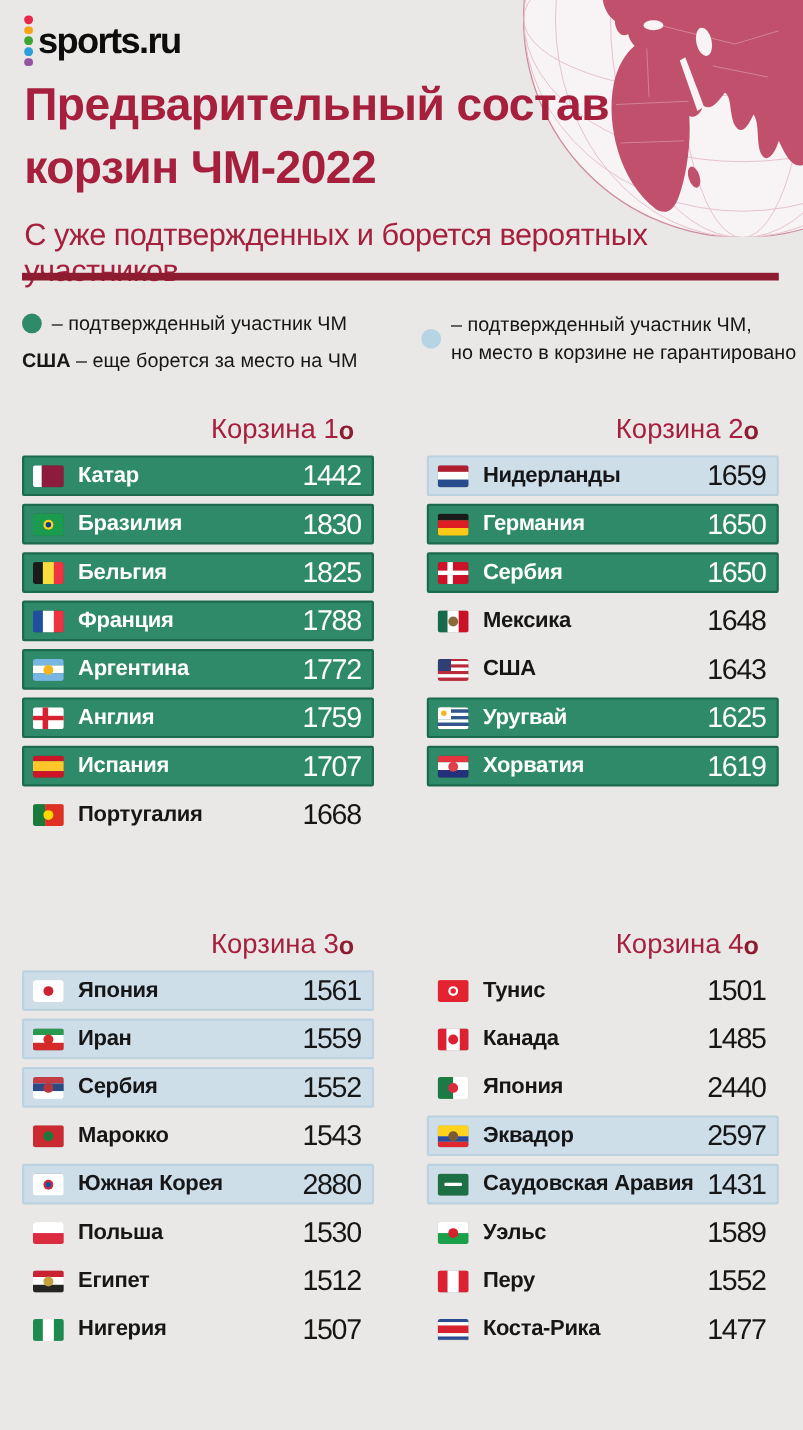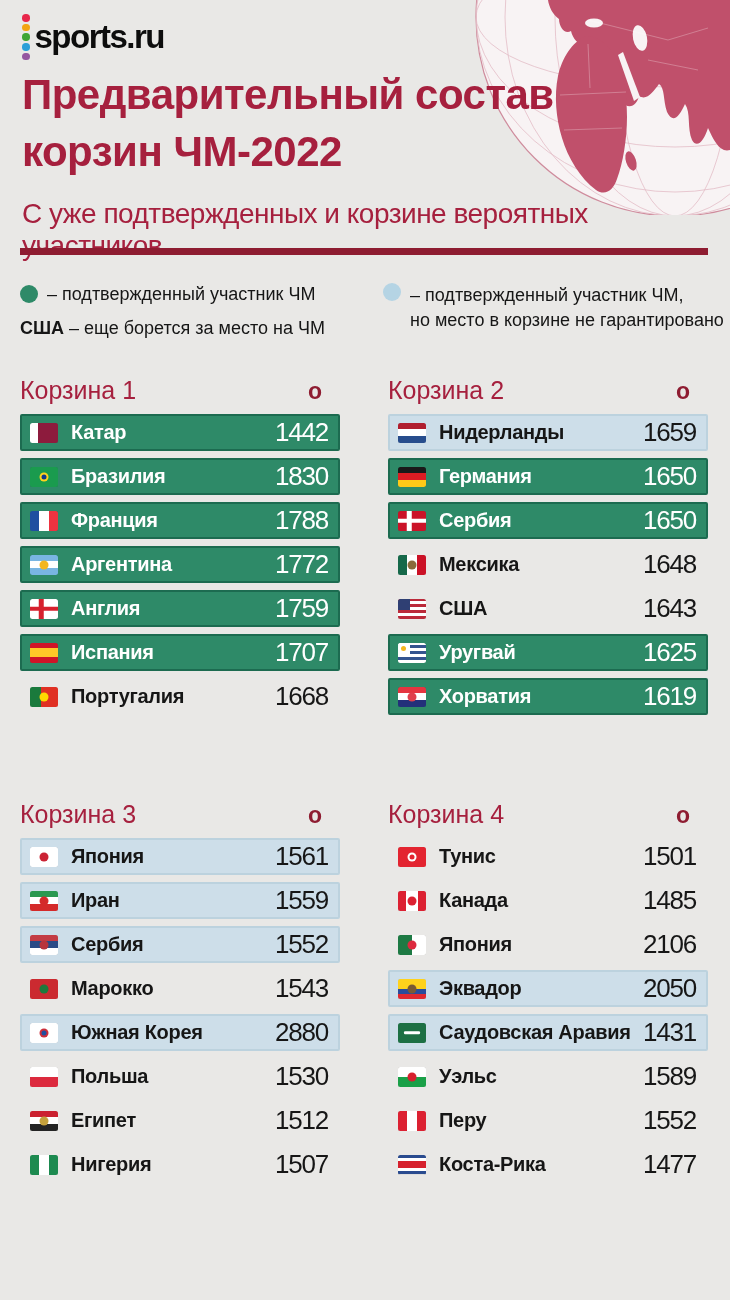--- a/index.html
+++ b/index.html
@@ -11,30 +11,30 @@
   body{background:var(--bg);font-family:"Liberation Sans","DejaVu Sans",sans-serif;color:var(--text);position:relative;overflow:hidden}
   .globe{position:absolute;top:0;right:0;width:262px;height:215px;pointer-events:none}
   .logo{position:absolute;left:22px;top:13px;display:flex;align-items:center}
   .logo-dots{display:flex;flex-direction:column;margin-right:5px}
   .logo-dot{width:7.5px;height:7.5px;border-radius:50%;margin:1.1px 0}
   .logo-text{font-size:33px;font-weight:700;letter-spacing:-1.5px;color:#0d0d0d}
   .title{position:absolute;left:22px;top:66px;font-size:42px;line-height:57px;font-weight:700;color:var(--accent);letter-spacing:-0.5px}
   .subtitle{position:absolute;left:22px;top:198px;font-size:28px;font-weight:400;color:var(--accent);letter-spacing:-0.5px}
   .divider{position:absolute;left:20px;top:248px;width:688px;height:7px;background:var(--divider)}
   .legend-left{position:absolute;left:20px;top:283px;font-size:18px}
-  .legend-right{position:absolute;left:383px;top:283px;font-size:18px;display:flex;align-items:flex-start}
+  .legend-right{position:absolute;left:383px;top:283px;font-size:18px;display:flex;align-items:center}
   .legend-line{display:flex;align-items:center;height:22px}
   .legend-line2{margin-top:12px;height:22px;display:flex;align-items:center}
   .legend-dot{width:18px;height:18px;border-radius:50%;margin-right:9px;flex:0 0 auto}
   .dot-green{background:var(--green)}
   .dot-blue{background:var(--legend-blue)}
   .legend-right .legend-text div{line-height:25px}
   .legend-bold{font-weight:700;margin-right:5px}
   #baskets{position:absolute;left:20px;top:376px;width:688px;display:grid;grid-template-columns:320px 320px;column-gap:48px;row-gap:78px}
-  .basket-header{height:38px;display:flex;justify-content:space-between;align-items:flex-start;padding-right:18px}
+  .basket-header{height:38px;display:flex;justify-content:flex-end;align-items:flex-start;padding-right:18px}
   .basket-title{font-size:25px;color:var(--accent);line-height:28px}
   .points-label{font-size:23px;font-weight:700;color:var(--divider);line-height:30px}
   .team-row{height:37px;margin-bottom:7px;display:flex;align-items:center;padding:0 10px 0 8px;border:2px solid transparent;border-radius:2px}
   .row-confirmed{background:var(--green);border-color:var(--green-border);color:#fff}
   .row-not_guaranteed{background:var(--blue);border-color:var(--blue-border)}
   .team-name{font-size:20px;font-weight:700;margin-left:13px;white-space:nowrap;letter-spacing:-0.3px}
   .team-points{margin-left:auto;font-size:26px;font-weight:400;letter-spacing:-1.2px}
   .flag{position:relative;width:28px;height:20px;border-radius:2.5px;overflow:hidden;display:flex;flex:0 0 auto;box-shadow:inset 0 0 1px rgba(0,0,0,.4)}
   .flag i{display:block;flex:1}
   .fo{position:absolute;display:block}
@@ -91,21 +91,21 @@
       <span class="logo-dot" style="background: rgb(148, 85, 160);"></span>
     </span>
   <span class="logo-text">sports.ru</span>
 </header>
 
 <h1 class="title">
   <div>Предварительный состав</div>
   <div>корзин ЧМ-2022</div>
 </h1>
 
-<div class="subtitle">С уже подтвержденных и корзине вероятных участников</div>
+<div class="subtitle">С уже подтвержденных и борется вероятных участников</div>
 <div class="divider"></div>
 
 <div class="legend-left">
   <div class="legend-line">
     <span class="legend-dot dot-green"></span>
     <span>– подтвержденный участник ЧМ</span>
   </div>
   <div class="legend-line2">
     <span class="legend-bold">США</span>
     <span>– еще борется за место на ЧМ</span>
@@ -138,20 +138,29 @@
         <div class="flag" style="flex-direction: column;">
           <i style="background: rgb(26, 155, 78); flex-grow: 1;"></i>
           <b class="fo fdot" style="background: rgb(255, 210, 28);"></b>
           <b class="fo fdot2" style="background: rgb(17, 58, 140);"></b>
         </div>
         <span class="team-name">Бразилия</span>
         <span class="team-points">1830</span>
       </div>
       <div class="team-row row-confirmed">
         <div class="flag" style="flex-direction: row;">
+          <i style="background: rgb(26, 26, 26); flex-grow: 1;"></i>
+          <i style="background: rgb(249, 221, 60); flex-grow: 1;"></i>
+          <i style="background: rgb(239, 51, 64); flex-grow: 1;"></i>
+        </div>
+        <span class="team-name">Бельгия</span>
+        <span class="team-points">1825</span>
+      </div>
+      <div class="team-row row-confirmed">
+        <div class="flag" style="flex-direction: row;">
           <i style="background: rgb(31, 79, 160); flex-grow: 1;"></i>
           <i style="background: rgb(255, 255, 255); flex-grow: 1;"></i>
           <i style="background: rgb(238, 51, 64); flex-grow: 1;"></i>
         </div>
         <span class="team-name">Франция</span>
         <span class="team-points">1788</span>
       </div>
       <div class="team-row row-confirmed">
         <div class="flag" style="flex-direction: column;">
           <i style="background: rgb(121, 181, 226); flex-grow: 1;"></i>
@@ -374,31 +383,31 @@
         <span class="team-name">Канада</span>
         <span class="team-points">1485</span>
       </div>
       <div class="team-row row-fighting">
         <div class="flag" style="flex-direction: row;">
           <i style="background: rgb(29, 122, 68); flex-grow: 1;"></i>
           <i style="background: rgb(255, 255, 255); flex-grow: 1;"></i>
           <b class="fo fdot" style="background: rgb(220, 42, 62);"></b>
         </div>
         <span class="team-name">Япония</span>
-        <span class="team-points">2106</span>
+        <span class="team-points">2440</span>
       </div>
       <div class="team-row row-not_guaranteed">
         <div class="flag" style="flex-direction: column;">
           <i style="background: rgb(255, 210, 28); flex-grow: 2;"></i>
           <i style="background: rgb(42, 75, 155); flex-grow: 1;"></i>
           <i style="background: rgb(224, 40, 47); flex-grow: 1;"></i>
           <b class="fo fdot" style="background: rgb(122, 90, 52);"></b>
         </div>
         <span class="team-name">Эквадор</span>
-        <span class="team-points">2050</span>
+        <span class="team-points">2597</span>
       </div>
       <div class="team-row row-not_guaranteed">
         <div class="flag" style="flex-direction: column;">
           <i style="background: rgb(29, 112, 68); flex-grow: 1;"></i>
           <b class="fo fbar" style="background: rgb(255, 255, 255);"></b>
         </div>
         <span class="team-name">Саудовская Аравия</span>
         <span class="team-points">1431</span>
       </div>
       <div class="team-row row-fighting">

